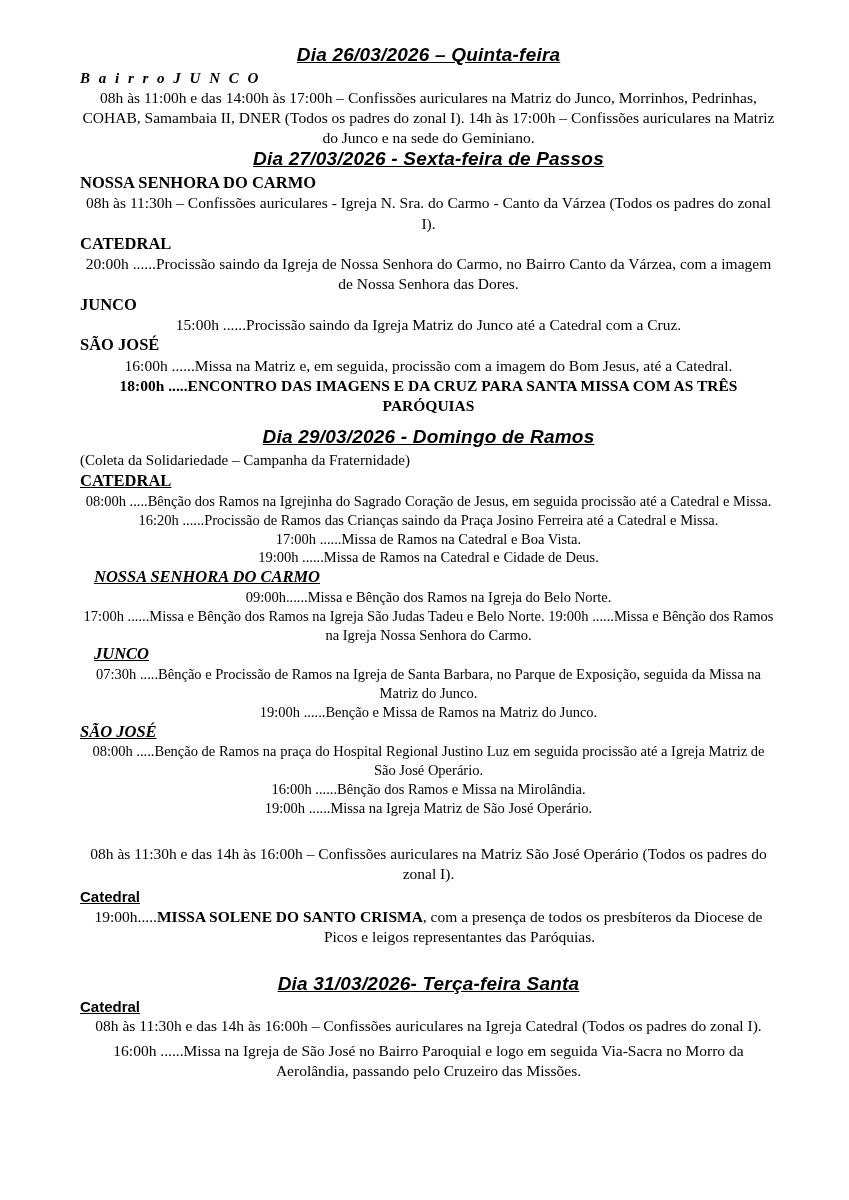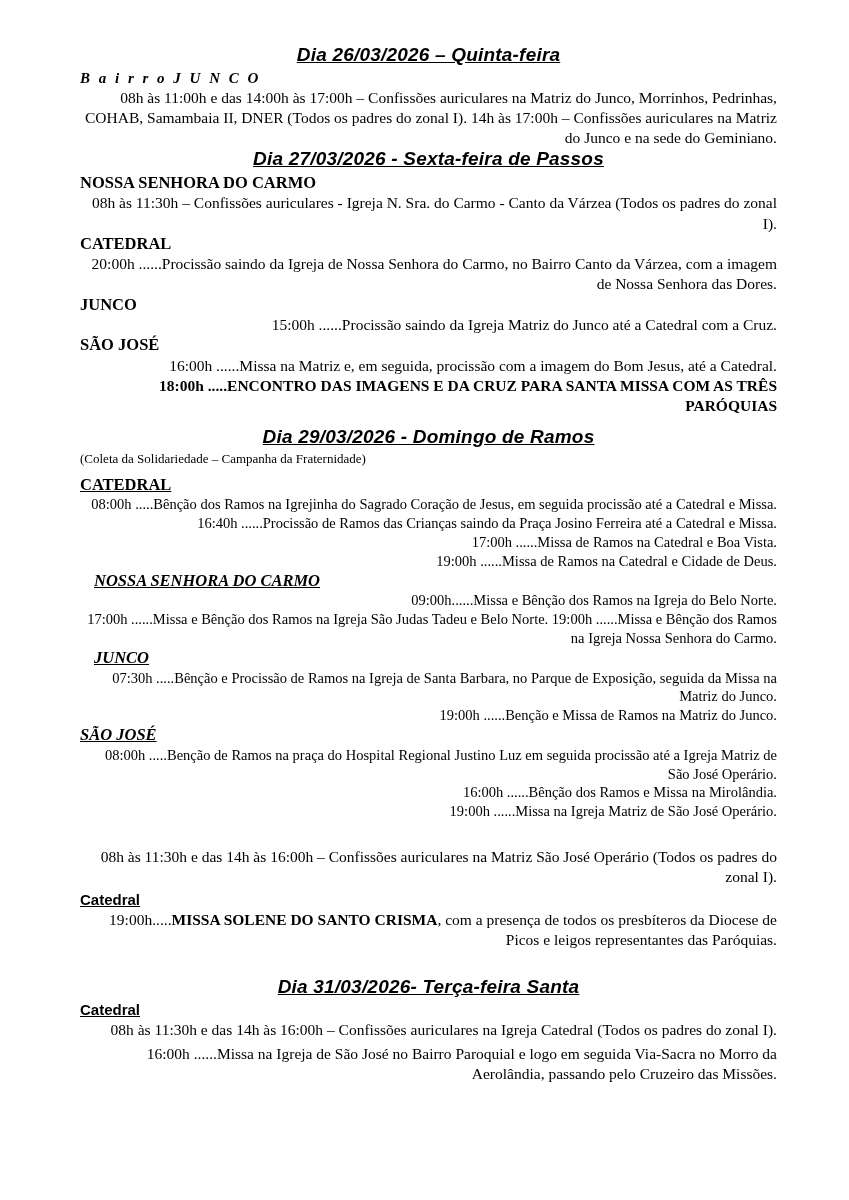--- a/index.html
+++ b/index.html
@@ -62,29 +62,29 @@
     font-size: 15px;
     text-decoration: underline;
   }
   .sub-head.indent {
     margin-left: 14px;
   }
   .body-line {
     font-size: 15.5px;
     line-height: 1.3;
     margin: 0;
-    text-align: right;
+    text-align: center;
   }
   .body-line.small {
     font-size: 14.5px;
   }
   .tiny-note {
-    font-size: 13px;
+    font-size: 15px;
     line-height: 1.2;
-    margin: 0 0 8px 0;
+    margin: 0 0 2px 0;
   }
   .strong-all {
     font-weight: bold;
   }
   .hang-indent {
     margin-left: 62px;
     text-indent: -62px;
   }
   .seg-bold { font-weight: bold; }
 </style>
@@ -118,21 +118,21 @@
   </div>
 
   <div class="spacer-md"></div>
 
   <div class="day-block">
     <div class="day-heading">Dia 29/03/2026 - Domingo de Ramos</div>
     <div class="tiny-note">(Coleta da Solidariedade – Campanha da Fraternidade)</div>
 
     <div class="sub-head underline">CATEDRAL</div>
     <div class="body-line small">08:00h .....Bênção dos Ramos na Igrejinha do Sagrado Coração de Jesus, em seguida procissão até a Catedral e Missa.</div>
-    <div class="body-line small">16:40h ......Procissão de Ramos das Crianças saindo da Praça Josino Ferreira até a Catedral e Missa.</div>
+    <div class="body-line small">16:20h ......Procissão de Ramos das Crianças saindo da Praça Josino Ferreira até a Catedral e Missa.</div>
     <div class="body-line small">17:00h ......Missa de Ramos na Catedral e Boa Vista.</div>
     <div class="body-line small">19:00h ......Missa de Ramos na Catedral e Cidade de Deus.</div>
 
     <div class="sub-head italic-ul indent">NOSSA SENHORA DO CARMO</div>
     <div class="body-line small">09:00h......Missa e Bênção dos Ramos na Igreja do Belo Norte.</div>
     <div class="body-line small">17:00h ......Missa e Bênção dos Ramos na Igreja São Judas Tadeu e Belo Norte. 19:00h ......Missa e Bênção dos Ramos na Igreja Nossa Senhora do Carmo.</div>
 
     <div class="sub-head italic-ul indent">JUNCO</div>
     <div class="body-line small">07:30h .....Bênção e Procissão de Ramos na Igreja de Santa Barbara, no Parque de Exposição, seguida da Missa na Matriz do Junco.</div>
     <div class="body-line small">19:00h ......Bençãо e Missa de Ramos na Matriz do Junco.</div>

